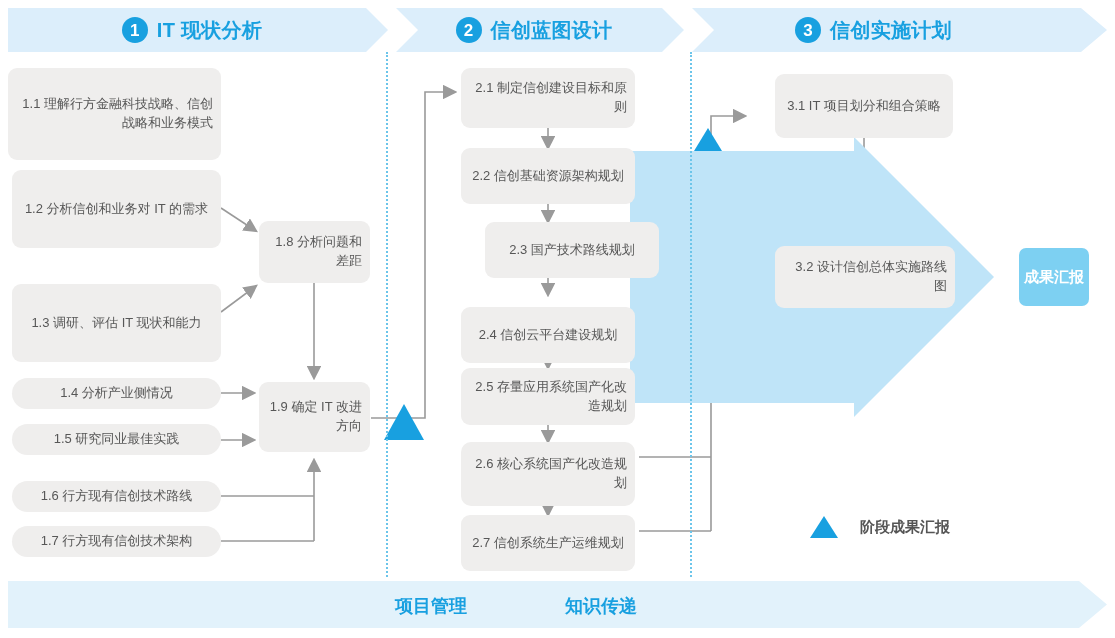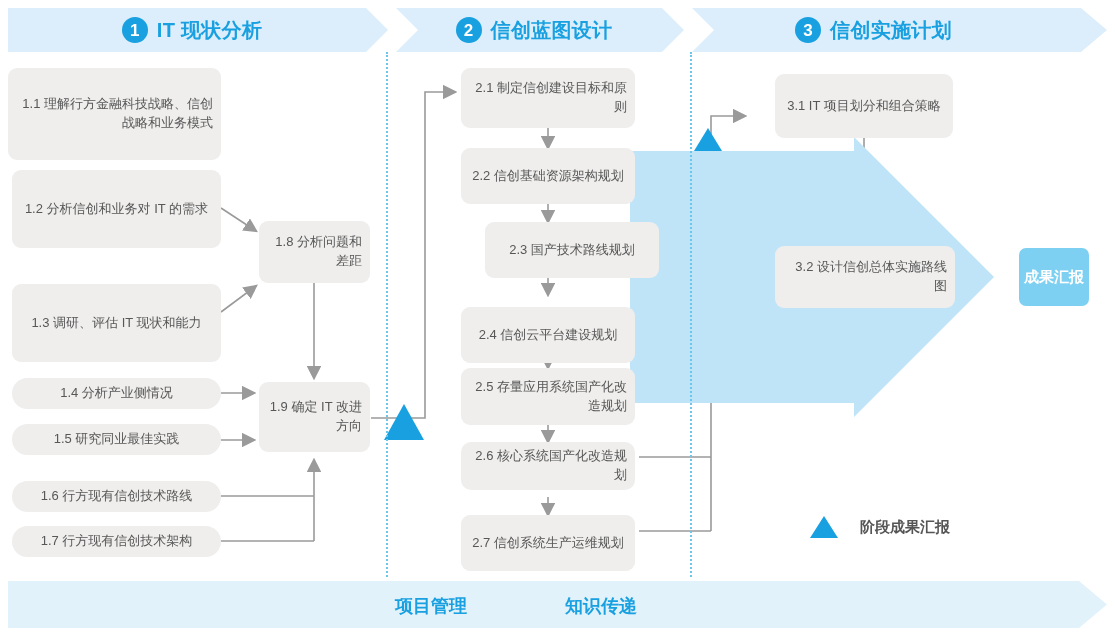--- a/index.html
+++ b/index.html
@@ -185,21 +185,21 @@
   <div class="box pill" style="left:12px; top:526px; width:209px; height:31px;">1.7 行方现有信创技术架构</div>
 
   <div class="box" style="left:259px; top:221px; width:111px; height:62px;">1.8 分析问题和差距</div>
   <div class="box" style="left:259px; top:382px; width:111px; height:70px;">1.9 确定 IT 改进方向</div>
 
   <div class="box" style="left:461px; top:68px;  width:174px; height:60px;">2.1 制定信创建设目标和原则</div>
   <div class="box" style="left:461px; top:148px; width:174px; height:56px;">2.2 信创基础资源架构规划</div>
   <div class="box" style="left:461px; top:222px; width:174px; height:56px;margin-left:24px;">2.3 国产技术路线规划</div>
   <div class="box" style="left:461px; top:295px; width:174px; height:56px;margin-top:12px;">2.4 信创云平台建设规划</div>
   <div class="box" style="left:461px; top:368px; width:174px; height:57px;">2.5 存量应用系统国产化改造规划</div>
-  <div class="box" style="left:461px; top:442px; width:174px; height:48px;border-radius:10px;">2.6 核心系统国产化改造规划</div>
+  <div class="box" style="left:461px; top:442px; width:174px; height:64px;border-radius:10px;">2.6 核心系统国产化改造规划</div>
   <div class="box" style="left:461px; top:515px; width:174px; height:56px;">2.7 信创系统生产运维规划</div>
 
   <div class="box" style="left:775px; top:74px;  width:178px; height:64px;">3.1 IT 项目划分和组合策略</div>
   <div class="box" style="left:775px; top:246px; width:180px; height:62px;">3.2 设计信创总体实施路线图</div>
 
   <div class="result-box" style="left:1019px; top:248px; width:70px; height:58px;">成果汇报</div>
 
   <div class="legend">
     <span class="legend-tri"></span>
     <span class="legend-label">阶段成果汇报</span>

